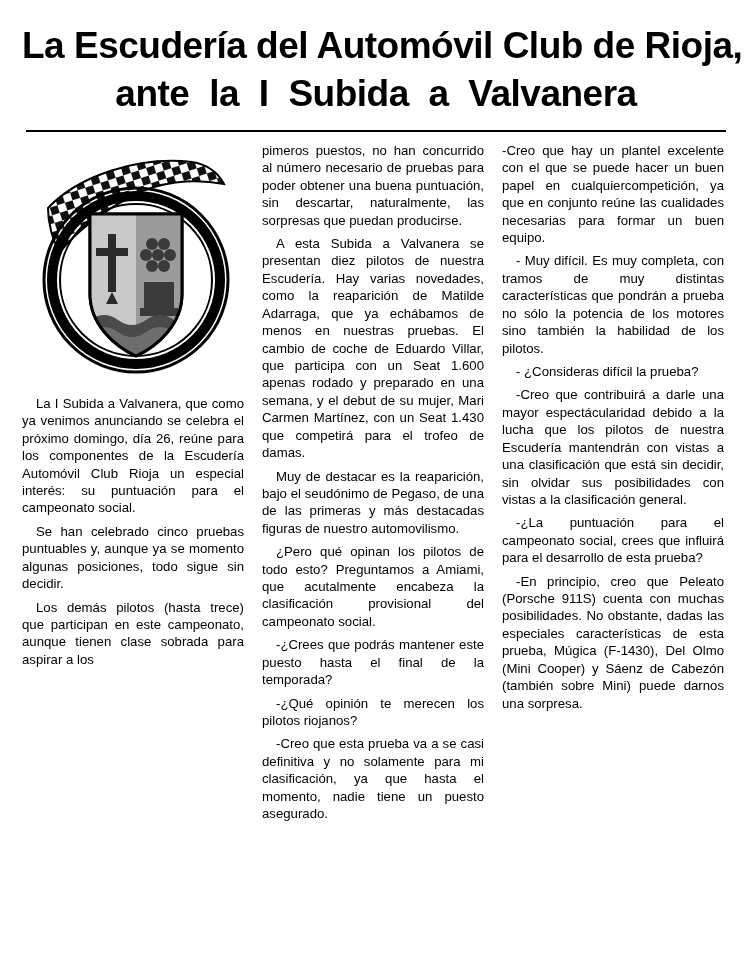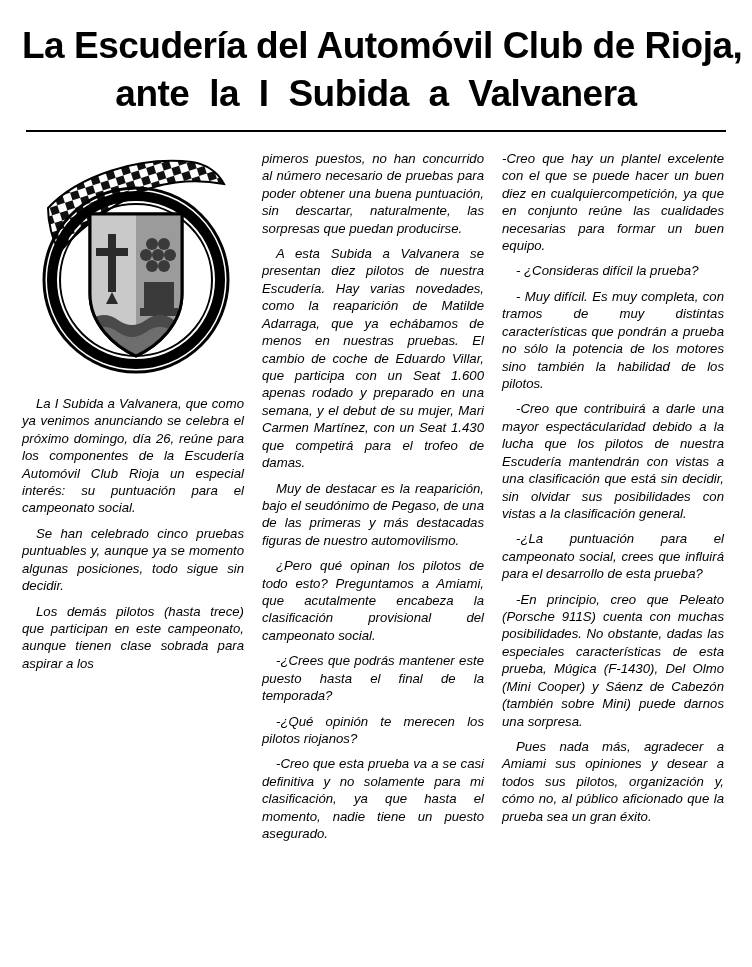--- a/index.html
+++ b/index.html
@@ -48,24 +48,23 @@
     gap: 18px;
     margin-top: 6px;
   }
   .col {
     width: 222px;
     text-align: justify;
     font-size: 13.2px;
     line-height: 1.32;
   }
   .col p {
-    margin: 8px 0 6px 0;
+    margin: 0 0 6px 0;
     text-indent: 14px;
     text-align: justify;
-    font-style: italic;
   }
   .col p.noindent {
     text-indent: 0;
   }
   .logo-wrap {
     width: 222px;
     height: 245px;
     position: relative;
     margin-bottom: 8px;
   }
@@ -172,23 +171,22 @@
       <p class="noindent">pimeros puestos, no han concurrido al número necesario de pruebas para poder obtener una buena puntuación, sin descartar, naturalmente, las sorpresas que puedan producirse.</p>
       <p>A esta Subida a Valvanera se presentan diez pilotos de nuestra Escudería. Hay varias novedades, como la reaparición de Matilde Adarraga, que ya echábamos de menos en nuestras pruebas. El cambio de coche de Eduardo Villar, que participa con un Seat 1.600 apenas rodado y preparado en una semana, y el debut de su mujer, Mari Carmen Martínez, con un Seat 1.430 que competirá para el trofeo de damas.</p>
       <p>Muy de destacar es la reaparición, bajo el seudónimo de Pegaso, de una de las primeras y más destacadas figuras de nuestro automovilismo.</p>
       <p>¿Pero qué opinan los pilotos de todo esto? Preguntamos a Amiami, que acutalmente encabeza la clasificación provisional del campeonato social.</p>
       <p>-¿Crees que podrás mantener este puesto hasta el final de la temporada?</p>
       <p>-¿Qué opinión te merecen los pilotos riojanos?</p>
       <p>-Creo que esta prueba va a se casi definitiva y no solamente para mi clasificación, ya que hasta el momento, nadie tiene un puesto asegurado.</p>
     </div>
 
     <div class="col">
-      <p class="noindent">-Creo que hay un plantel excelente con el que se puede hacer un buen diez en cualquiercompetición, ya que en conjunto reúne las cualidades necesarias para formar un buen equipo.</p>
+      <p class="noindent">-Creo que hay un plantel excelente con el que se puede hacer un buen papel en cualquiercompetición, ya que en conjunto reúne las cualidades necesarias para formar un buen equipo.</p>
+      <p>- Muy difícil. Es muy completa, con tramos de muy distintas características que pondrán a prueba no sólo la potencia de los motores sino también la habilidad de los pilotos.</p>
       <p>- ¿Consideras difícil la prueba?</p>
-      <p>- Muy difícil. Es muy completa, con tramos de muy distintas características que pondrán a prueba no sólo la potencia de los motores sino también la habilidad de los pilotos.</p>
       <p>-Creo que contribuirá a darle una mayor espectácularidad debido a la lucha que los pilotos de nuestra Escudería mantendrán con vistas a una clasificación que está sin decidir, sin olvidar sus posibilidades con vistas a la clasificación general.</p>
       <p>-¿La puntuación para el campeonato social, crees que influirá para el desarrollo de esta prueba?</p>
       <p>-En principio, creo que Peleato (Porsche 911S) cuenta con muchas posibilidades. No obstante, dadas las especiales características de esta prueba, Múgica (F-1430), Del Olmo (Mini Cooper) y Sáenz de Cabezón (también sobre Mini) puede darnos una sorpresa.</p>
-      <p>Pues nada más, agradecer a Amiami sus opiniones y desear a todos sus pilotos, organización y, cómo no, al público aficionado que la prueba sea un gran éxito.</p>
     </div>
 
   </div>
 </div>
 
 </body></html>

